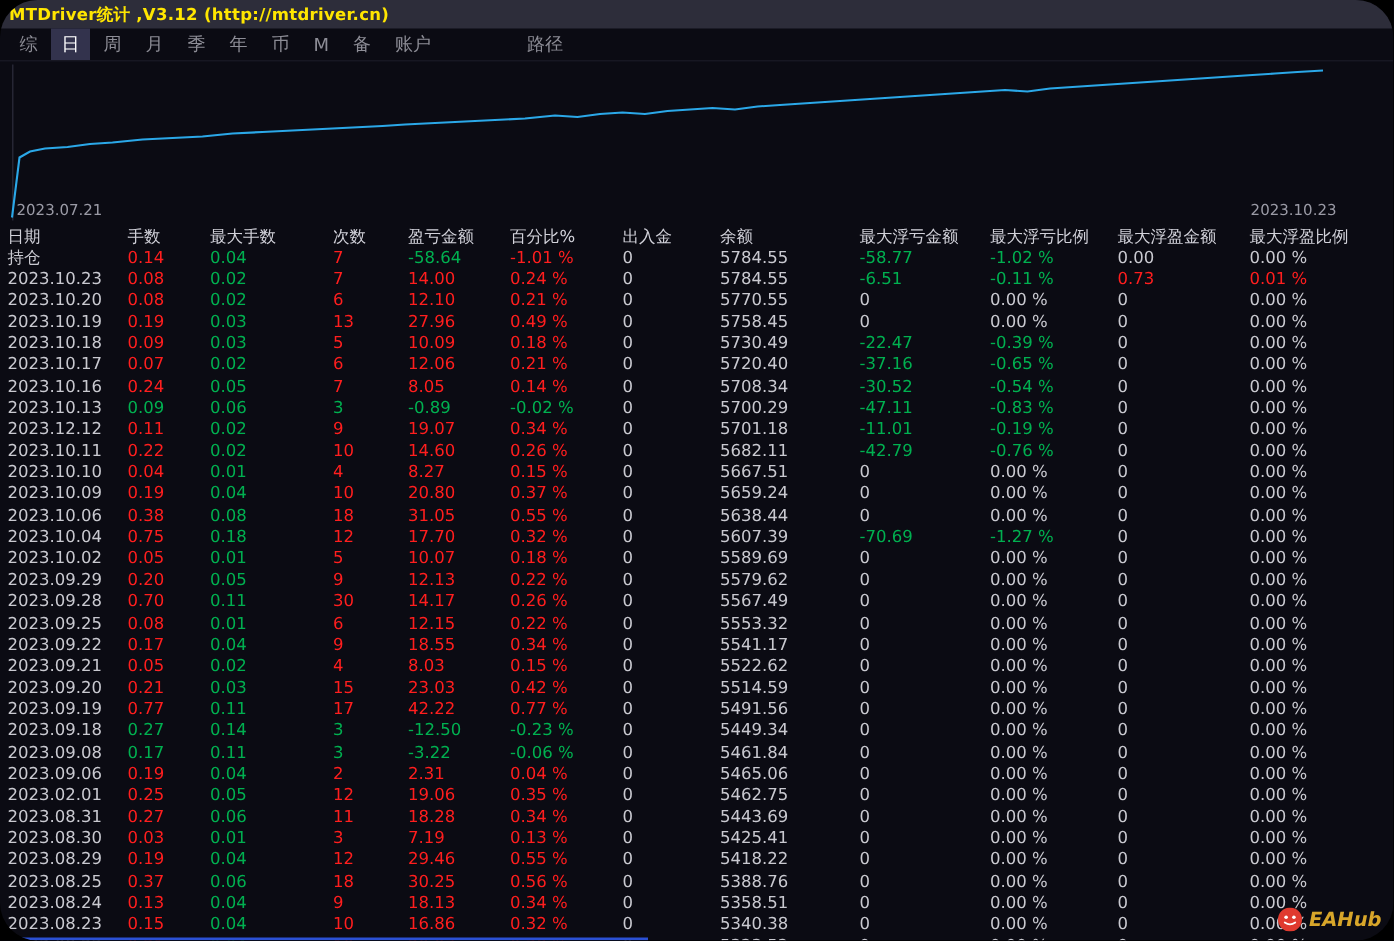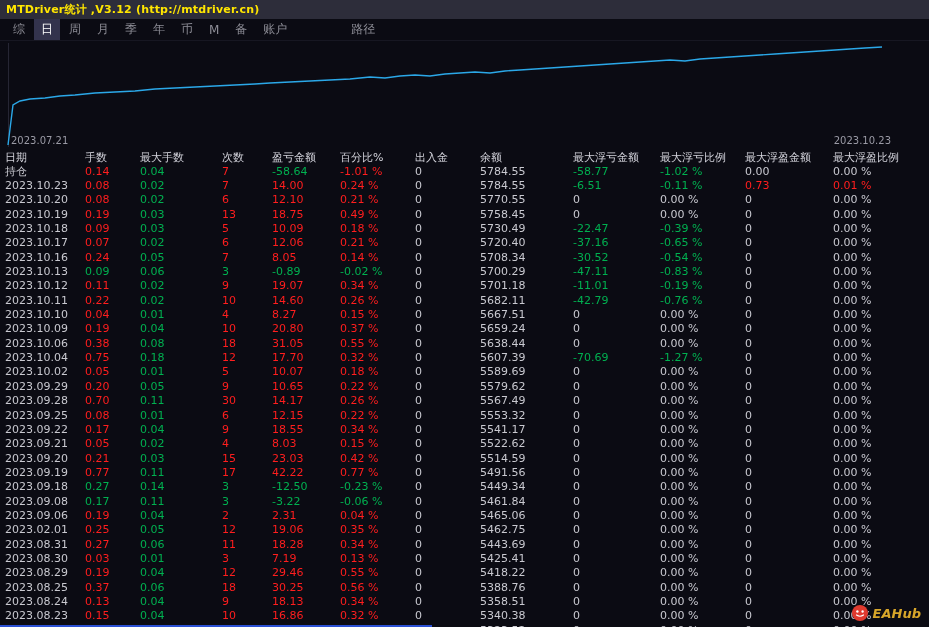--- a/index.html
+++ b/index.html
@@ -1,19 +1,19 @@
 <!DOCTYPE html>
 <html><head>
 <meta charset="utf-8">
 <style>
   * { margin:0; padding:0; box-sizing:border-box; }
   html,body { background:#000; }
   #app {
     position:relative; width:929px; height:627px; overflow:hidden;
-    background:#0b0b13; font-family:"DejaVu Sans","Liberation Sans",sans-serif;
+    background:#0b0b13; font-family:"DejaVu Sans","Liberation Sans",sans-serif;border-radius:25px;
     -webkit-font-smoothing:antialiased;
   }
   .titlebar {
     height:19px; background:#2d2d3a; color:#ffe600;
     font-size:11px; line-height:19px; padding-left:6px; font-weight:bold;
     letter-spacing:.2px;
   }
   .menubar {
     height:22px; display:flex; align-items:center; padding-left:6px;
     font-size:12px; color:#8d8d96; border-bottom:1px solid #171722;
@@ -134,21 +134,21 @@
           <span class="w">0</span>
           <span class="w">0.00 %</span>
           <span class="w">0</span>
           <span class="w">0.00 %</span>
         </div>
         <div class="trow">
           <span class="w">2023.10.19</span>
           <span class="r">0.19</span>
           <span class="g">0.03</span>
           <span class="r">13</span>
-          <span class="r">18.75</span>
+          <span class="r">27.96</span>
           <span class="r">0.49 %</span>
           <span class="w">0</span>
           <span class="w">5758.45</span>
           <span class="w">0</span>
           <span class="w">0.00 %</span>
           <span class="w">0</span>
           <span class="w">0.00 %</span>
         </div>
         <div class="trow">
           <span class="w">2023.10.18</span>
@@ -200,21 +200,21 @@
           <span class="g">-0.89</span>
           <span class="g">-0.02 %</span>
           <span class="w">0</span>
           <span class="w">5700.29</span>
           <span class="g">-47.11</span>
           <span class="g">-0.83 %</span>
           <span class="w">0</span>
           <span class="w">0.00 %</span>
         </div>
         <div class="trow">
-          <span class="w">2023.10.12</span>
+          <span class="w">2023.12.12</span>
           <span class="r">0.11</span>
           <span class="g">0.02</span>
           <span class="r">9</span>
           <span class="r">19.07</span>
           <span class="r">0.34 %</span>
           <span class="w">0</span>
           <span class="w">5701.18</span>
           <span class="g">-11.01</span>
           <span class="g">-0.19 %</span>
           <span class="w">0</span>
@@ -302,21 +302,21 @@
           <span class="w">0</span>
           <span class="w">0.00 %</span>
           <span class="w">0</span>
           <span class="w">0.00 %</span>
         </div>
         <div class="trow">
           <span class="w">2023.09.29</span>
           <span class="r">0.20</span>
           <span class="g">0.05</span>
           <span class="r">9</span>
-          <span class="r">10.65</span>
+          <span class="r">12.13</span>
           <span class="r">0.22 %</span>
           <span class="w">0</span>
           <span class="w">5579.62</span>
           <span class="w">0</span>
           <span class="w">0.00 %</span>
           <span class="w">0</span>
           <span class="w">0.00 %</span>
         </div>
         <div class="trow">
           <span class="w">2023.09.28</span>

